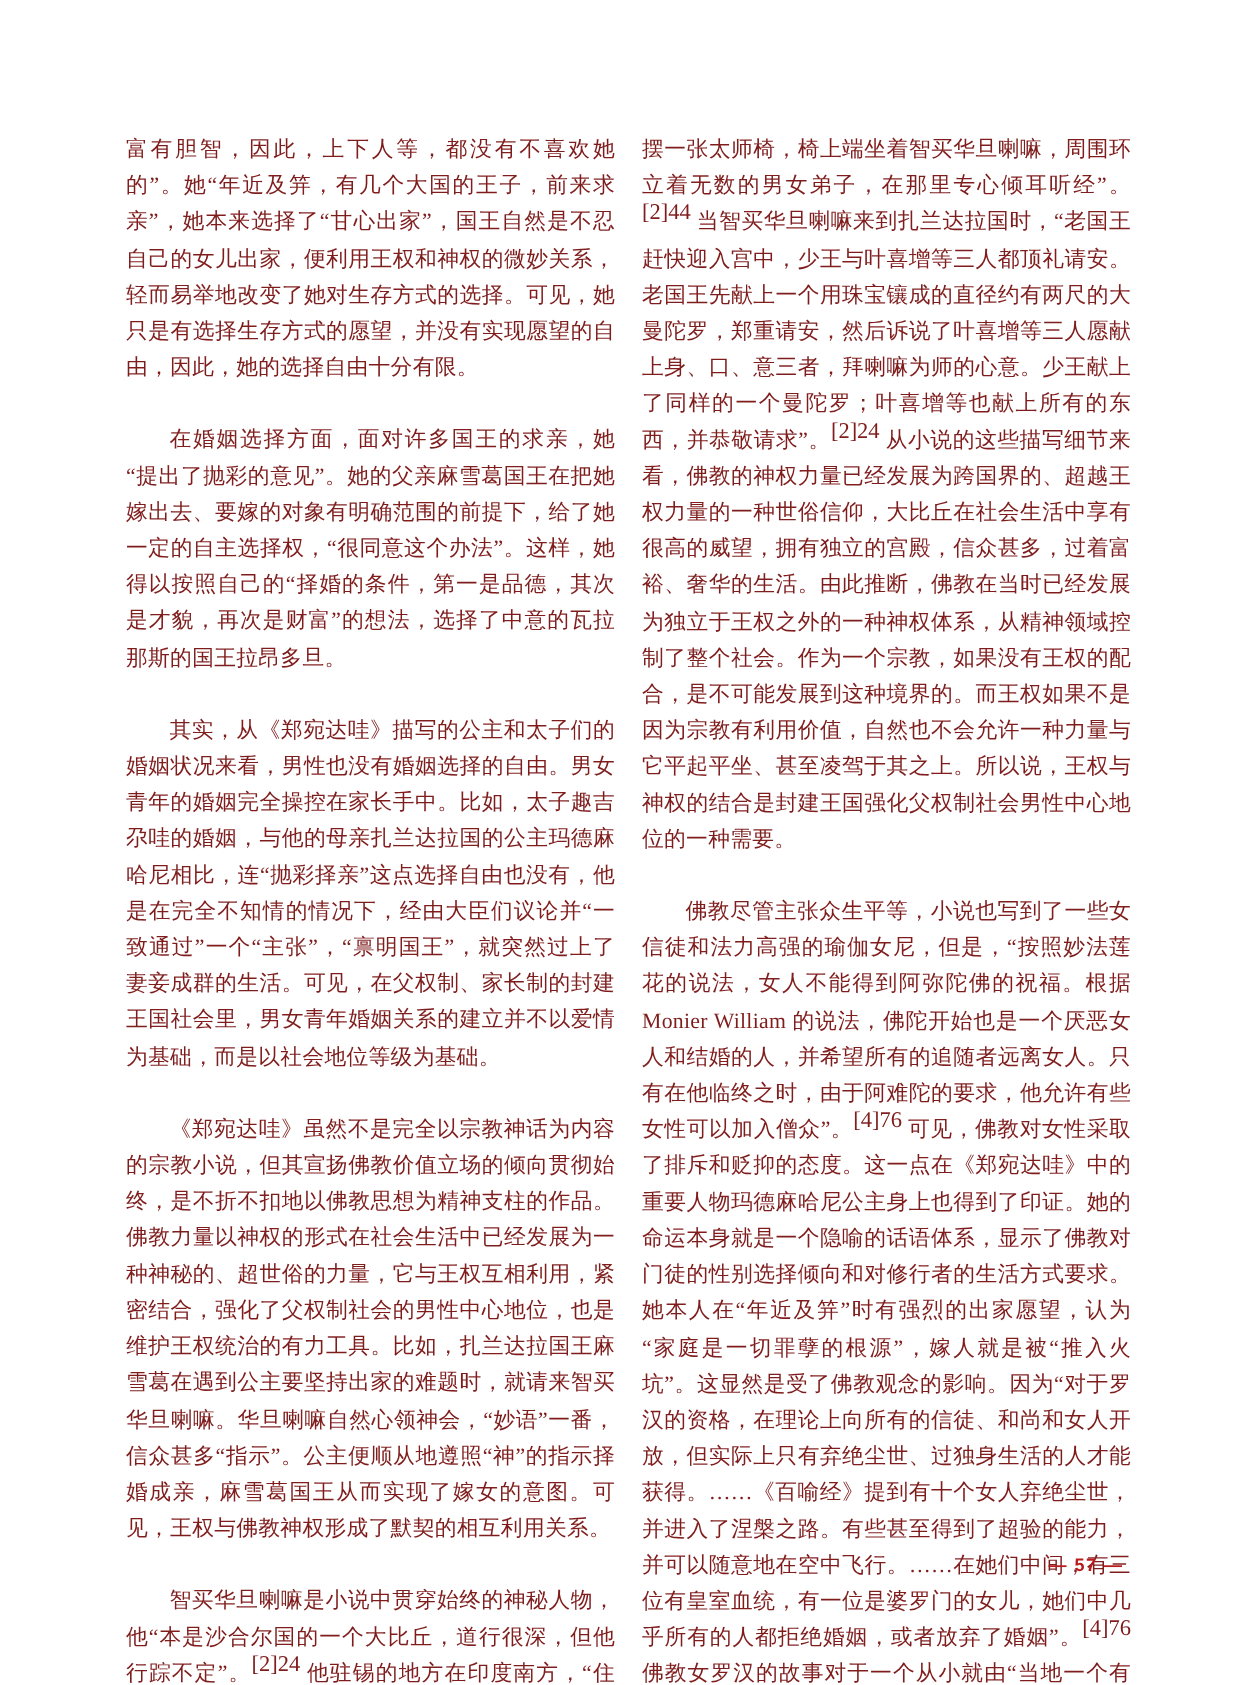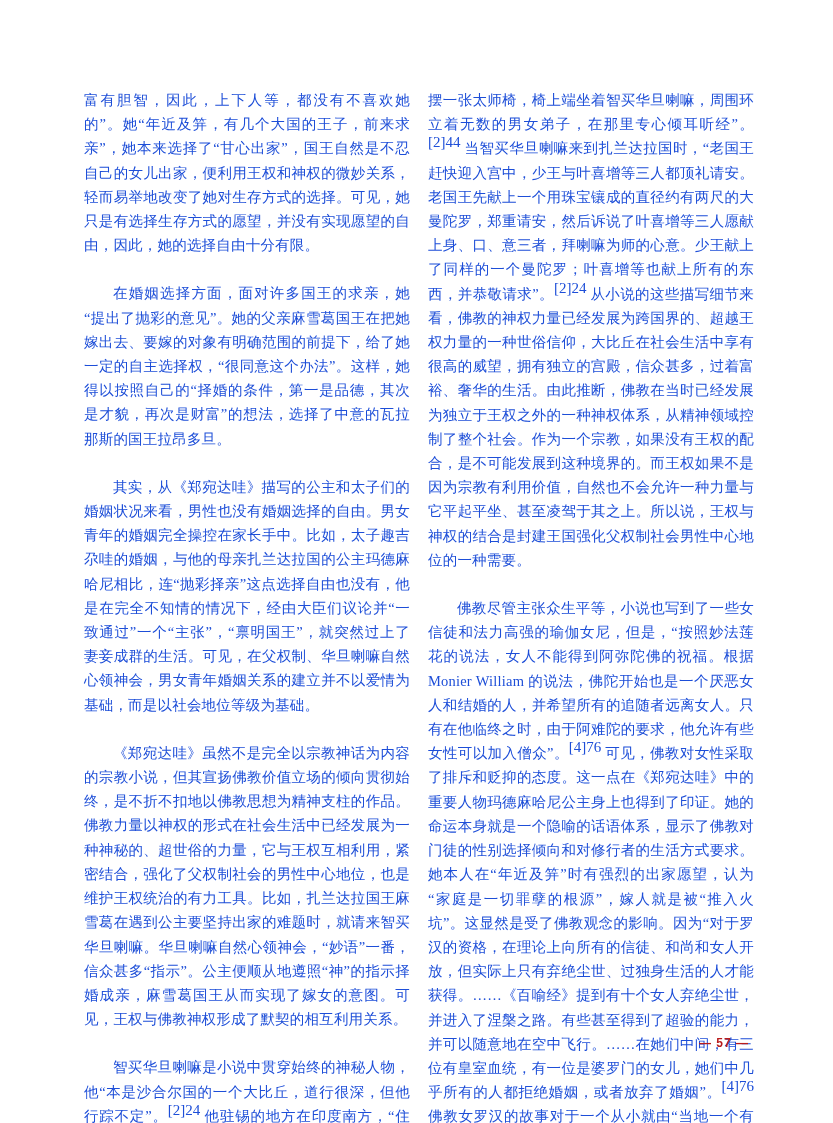--- a/index.html
+++ b/index.html
@@ -26,21 +26,21 @@
   .col {
     width: 326px;
     color: #1b1b1b;
   }
   .para {
     margin: 0;
     font-size: 14.5px;
     line-height: 24.2px;
     text-align: justify;
     letter-spacing: 0.2px;
-    color: #1d4ed8;
+    color: #7f1d1d;
   }
   .para.indent { text-indent: 2em; margin-top: 24px; }
   .para.heading {
     font-family: "Liberation Sans", "DejaVu Sans", sans-serif;
     font-weight: 700;
     color: #111;
   }
   .para sup {
     font-size: 15px;
     line-height: 0;
@@ -59,21 +59,21 @@
   }
 </style>
 </head>
 <body style="background: rgb(255, 255, 255);">
 
 <div class="page">
   <div class="text-columns">
     <div class="col">
         <p class="para">富有胆智，因此，上下人等，都没有不喜欢她的”。她“年近及笄，有几个大国的王子，前来求亲”，她本来选择了“甘心出家”，国王自然是不忍自己的女儿出家，便利用王权和神权的微妙关系，轻而易举地改变了她对生存方式的选择。可见，她只是有选择生存方式的愿望，并没有实现愿望的自由，因此，她的选择自由十分有限。</p>
         <p class="para indent">在婚姻选择方面，面对许多国王的求亲，她“提出了抛彩的意见”。她的父亲麻雪葛国王在把她嫁出去、要嫁的对象有明确范围的前提下，给了她一定的自主选择权，“很同意这个办法”。这样，她得以按照自己的“择婚的条件，第一是品德，其次是才貌，再次是财富”的想法，选择了中意的瓦拉那斯的国王拉昂多旦。</p>
-        <p class="para indent">其实，从《郑宛达哇》描写的公主和太子们的婚姻状况来看，男性也没有婚姻选择的自由。男女青年的婚姻完全操控在家长手中。比如，太子趣吉尕哇的婚姻，与他的母亲扎兰达拉国的公主玛德麻哈尼相比，连“抛彩择亲”这点选择自由也没有，他是在完全不知情的情况下，经由大臣们议论并“一致通过”一个“主张”，“禀明国王”，就突然过上了妻妾成群的生活。可见，在父权制、华旦喇嘛自然心领神会，男女青年婚姻关系的建立并不以爱情为基础，而是以社会地位等级为基础。</p>
+        <p class="para indent">其实，从《郑宛达哇》描写的公主和太子们的婚姻状况来看，男性也没有婚姻选择的自由。男女青年的婚姻完全操控在家长手中。比如，太子趣吉尕哇的婚姻，与他的母亲扎兰达拉国的公主玛德麻哈尼相比，连“抛彩择亲”这点选择自由也没有，他是在完全不知情的情况下，经由大臣们议论并“一致通过”一个“主张”，“禀明国王”，就突然过上了妻妾成群的生活。可见，在父权制、家长制的封建王国社会里，男女青年婚姻关系的建立并不以爱情为基础，而是以社会地位等级为基础。</p>
         <p class="para indent">《郑宛达哇》虽然不是完全以宗教神话为内容的宗教小说，但其宣扬佛教价值立场的倾向贯彻始终，是不折不扣地以佛教思想为精神支柱的作品。佛教力量以神权的形式在社会生活中已经发展为一种神秘的、超世俗的力量，它与王权互相利用，紧密结合，强化了父权制社会的男性中心地位，也是维护王权统治的有力工具。比如，扎兰达拉国王麻雪葛在遇到公主要坚持出家的难题时，就请来智买华旦喇嘛。华旦喇嘛自然心领神会，“妙语”一番，信众甚多“指示”。公主便顺从地遵照“神”的指示择婚成亲，麻雪葛国王从而实现了嫁女的意图。可见，王权与佛教神权形成了默契的相互利用关系。</p>
         <p class="para indent">智买华旦喇嘛是小说中贯穿始终的神秘人物，他“本是沙合尔国的一个大比丘，道行很深，但他行踪不定”。<sup>[2]24</sup> 他驻锡的地方在印度南方，“住在一座规模宏大的陵园里，园中有一个金刚洞，开着四个大方门，每座门外雄赳赳地站着两个卫士。洞中非常清洁光亮，陈设富丽。正当中</p>
       </div>
     <div class="col">
         <p class="para">摆一张太师椅，椅上端坐着智买华旦喇嘛，周围环立着无数的男女弟子，在那里专心倾耳听经”。<sup>[2]44</sup> 当智买华旦喇嘛来到扎兰达拉国时，“老国王赶快迎入宫中，少王与叶喜增等三人都顶礼请安。老国王先献上一个用珠宝镶成的直径约有两尺的大曼陀罗，郑重请安，然后诉说了叶喜增等三人愿献上身、口、意三者，拜喇嘛为师的心意。少王献上了同样的一个曼陀罗；叶喜增等也献上所有的东西，并恭敬请求”。<sup>[2]24</sup> 从小说的这些描写细节来看，佛教的神权力量已经发展为跨国界的、超越王权力量的一种世俗信仰，大比丘在社会生活中享有很高的威望，拥有独立的宫殿，信众甚多，过着富裕、奢华的生活。由此推断，佛教在当时已经发展为独立于王权之外的一种神权体系，从精神领域控制了整个社会。作为一个宗教，如果没有王权的配合，是不可能发展到这种境界的。而王权如果不是因为宗教有利用价值，自然也不会允许一种力量与它平起平坐、甚至凌驾于其之上。所以说，王权与神权的结合是封建王国强化父权制社会男性中心地位的一种需要。</p>
         <p class="para indent">佛教尽管主张众生平等，小说也写到了一些女信徒和法力高强的瑜伽女尼，但是，“按照妙法莲花的说法，女人不能得到阿弥陀佛的祝福。根据 Monier William 的说法，佛陀开始也是一个厌恶女人和结婚的人，并希望所有的追随者远离女人。只有在他临终之时，由于阿难陀的要求，他允许有些女性可以加入僧众”。<sup>[4]76</sup> 可见，佛教对女性采取了排斥和贬抑的态度。这一点在《郑宛达哇》中的重要人物玛德麻哈尼公主身上也得到了印证。她的命运本身就是一个隐喻的话语体系，显示了佛教对门徒的性别选择倾向和对修行者的生活方式要求。她本人在“年近及笄”时有强烈的出家愿望，认为“家庭是一切罪孽的根源”，嫁人就是被“推入火坑”。这显然是受了佛教观念的影响。因为“对于罗汉的资格，在理论上向所有的信徒、和尚和女人开放，但实际上只有弃绝尘世、过独身生活的人才能获得。……《百喻经》提到有十个女人弃绝尘世，并进入了涅槃之路。有些甚至得到了超验的能力，并可以随意地在空中飞行。……在她们中间，有三位有皇室血统，有一位是婆罗门的女儿，她们中几乎所有的人都拒绝婚姻，或者放弃了婚姻”。<sup>[4]76</sup> 佛教女罗汉的故事对于一个从小就由“当地一个有名的上师——智买华旦喇嘛给她摄受、灌顶，命名为玛德麻哈尼”的公主来说，早已耳熟能详并深入心田，因此，她渴望成为女罗</p>
       </div>
   </div>
   <div class="page-number">— 57 —</div>
 </div>

